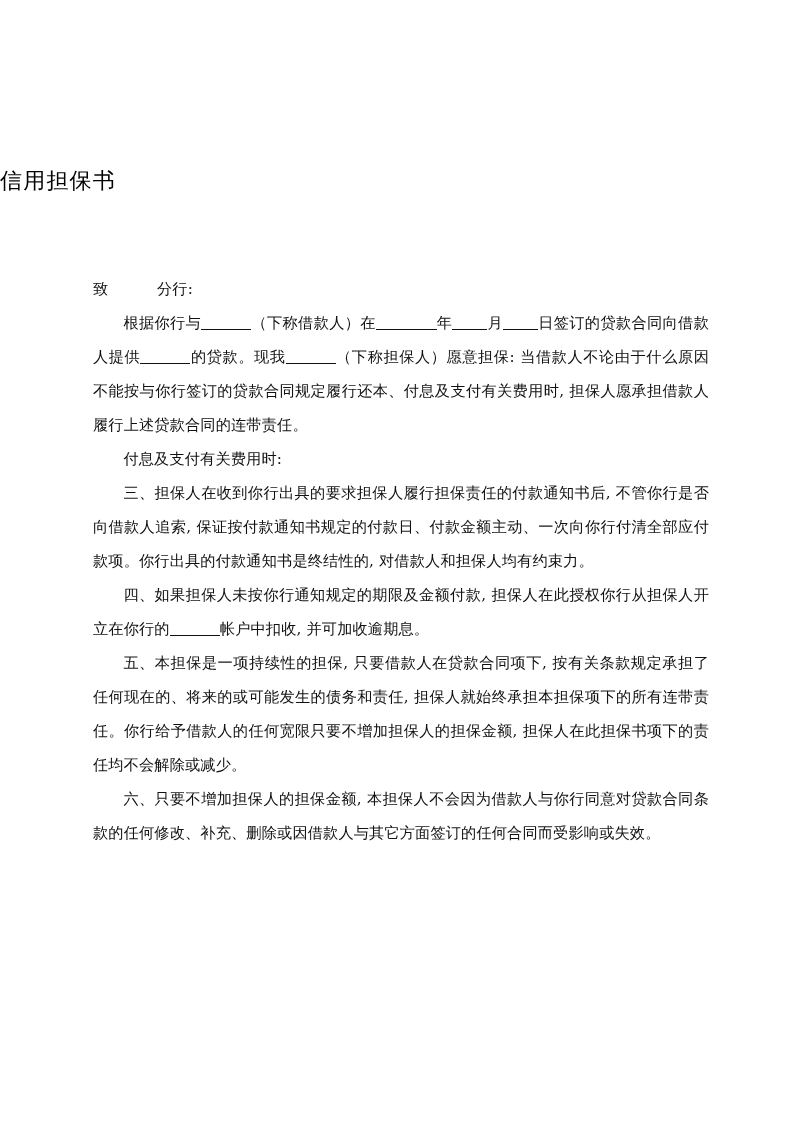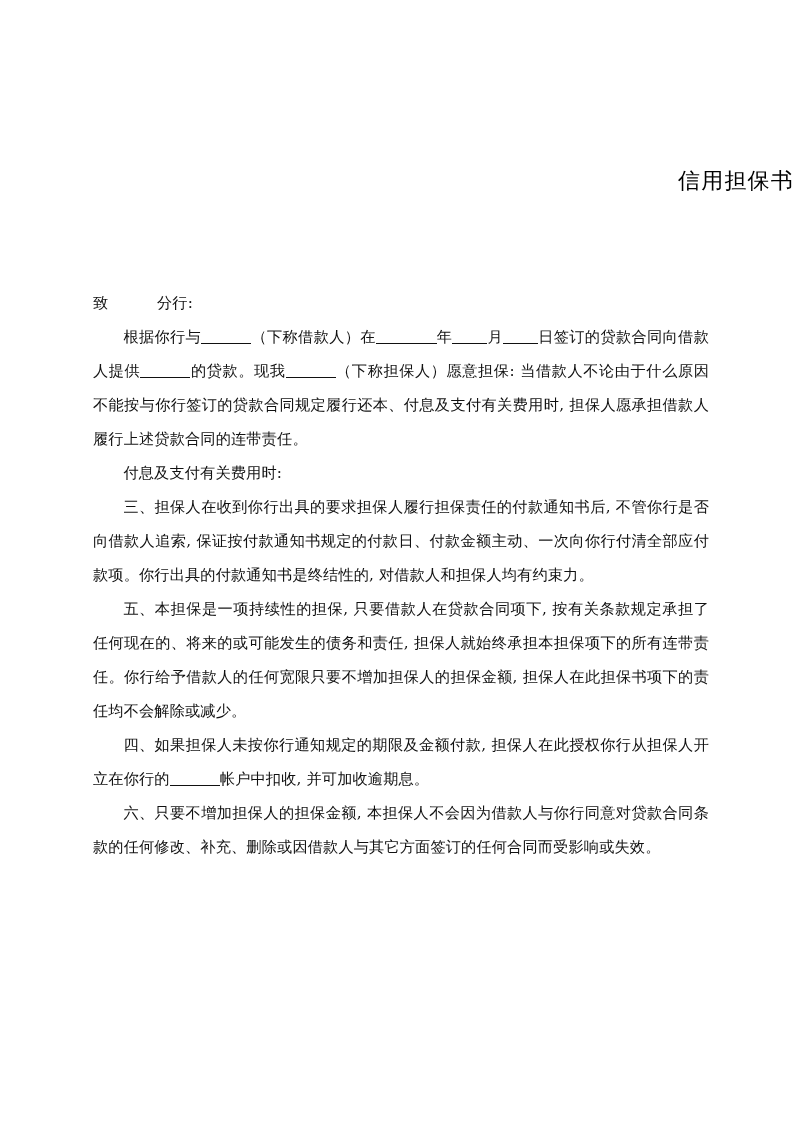--- a/index.html
+++ b/index.html
@@ -18,21 +18,21 @@
     height: 1123px;
     background: #ffffff;
     overflow: hidden;
     box-sizing: border-box;
   }
   .doc-title {
     position: absolute;
     top: 166px;
     left: 0;
     width: 794px;
-    text-align: right;
+    text-align: left;
     font-size: 22px;
     line-height: 30px;
     letter-spacing: 1.2px;
     font-weight: normal;
     color: #000000;
     font-family: "DejaVu Sans", "Liberation Sans", sans-serif;
     margin: 0;
   }
   .body-block {
     position: absolute;
@@ -47,21 +47,20 @@
     text-align: justify;
     text-justify: inter-ideograph;
     text-align-last: left;
     letter-spacing: 0.15px;
     color: #111111;
     word-break: break-all;
   }
   p.salutation {
     text-indent: 0;
     text-align: center;
-    margin-top: 14px;
   }
   p.indent {
     text-indent: 2em;
   }
   .gap-wide {
     display: inline-block;
     width: 3.2em;
   }
   .blank {
     display: inline-block;
@@ -83,20 +82,20 @@
   <div class="body-block">
 
     <p class="para salutation">
       <span>致</span><span class="gap-wide"></span><span>分行:</span>
     </p>
 
     <div id="paragraphs">
         <p class="para indent"><span>根据你行与</span><span class="blank b-md"></span><span>（下称借款人）在</span><span class="blank b-lg"></span><span>年</span><span class="blank b-sm"></span><span>月</span><span class="blank b-sm"></span><span>日签订的贷款合同向借款人提供</span><span class="blank b-md"></span><span>的贷款。现我</span><span class="blank b-md"></span><span>（下称担保人）愿意担保: 当借款人不论由于什么原因不能按与你行签订的贷款合同规定履行还本、付息及支付有关费用时, 担保人愿承担借款人履行上述贷款合同的连带责任。</span></p>
         <p class="para indent"><span>付息及支付有关费用时:</span></p>
         <p class="para indent"><span>三、担保人在收到你行出具的要求担保人履行担保责任的付款通知书后, 不管你行是否向借款人追索, 保证按付款通知书规定的付款日、付款金额主动、一次向你行付清全部应付款项。你行出具的付款通知书是终结性的, 对借款人和担保人均有约束力。</span></p>
+        <p class="para indent"><span>四、如果担保人未按你行通知规定的期限及金额付款, 担保人在此授权你行从担保人开立在你行的</span><span class="blank b-md"></span><span>帐户中扣收, 并可加收逾期息。</span></p>
         <p class="para indent"><span>五、本担保是一项持续性的担保, 只要借款人在贷款合同项下, 按有关条款规定承担了任何现在的、将来的或可能发生的债务和责任, 担保人就始终承担本担保项下的所有连带责任。你行给予借款人的任何宽限只要不增加担保人的担保金额, 担保人在此担保书项下的责任均不会解除或减少。</span></p>
-        <p class="para indent"><span>四、如果担保人未按你行通知规定的期限及金额付款, 担保人在此授权你行从担保人开立在你行的</span><span class="blank b-md"></span><span>帐户中扣收, 并可加收逾期息。</span></p>
         <p class="para indent"><span>六、只要不增加担保人的担保金额, 本担保人不会因为借款人与你行同意对贷款合同条款的任何修改、补充、删除或因借款人与其它方面签订的任何合同而受影响或失效。</span></p>
       </div>
 
   </div>
 
 </div>
 
 </body></html>

